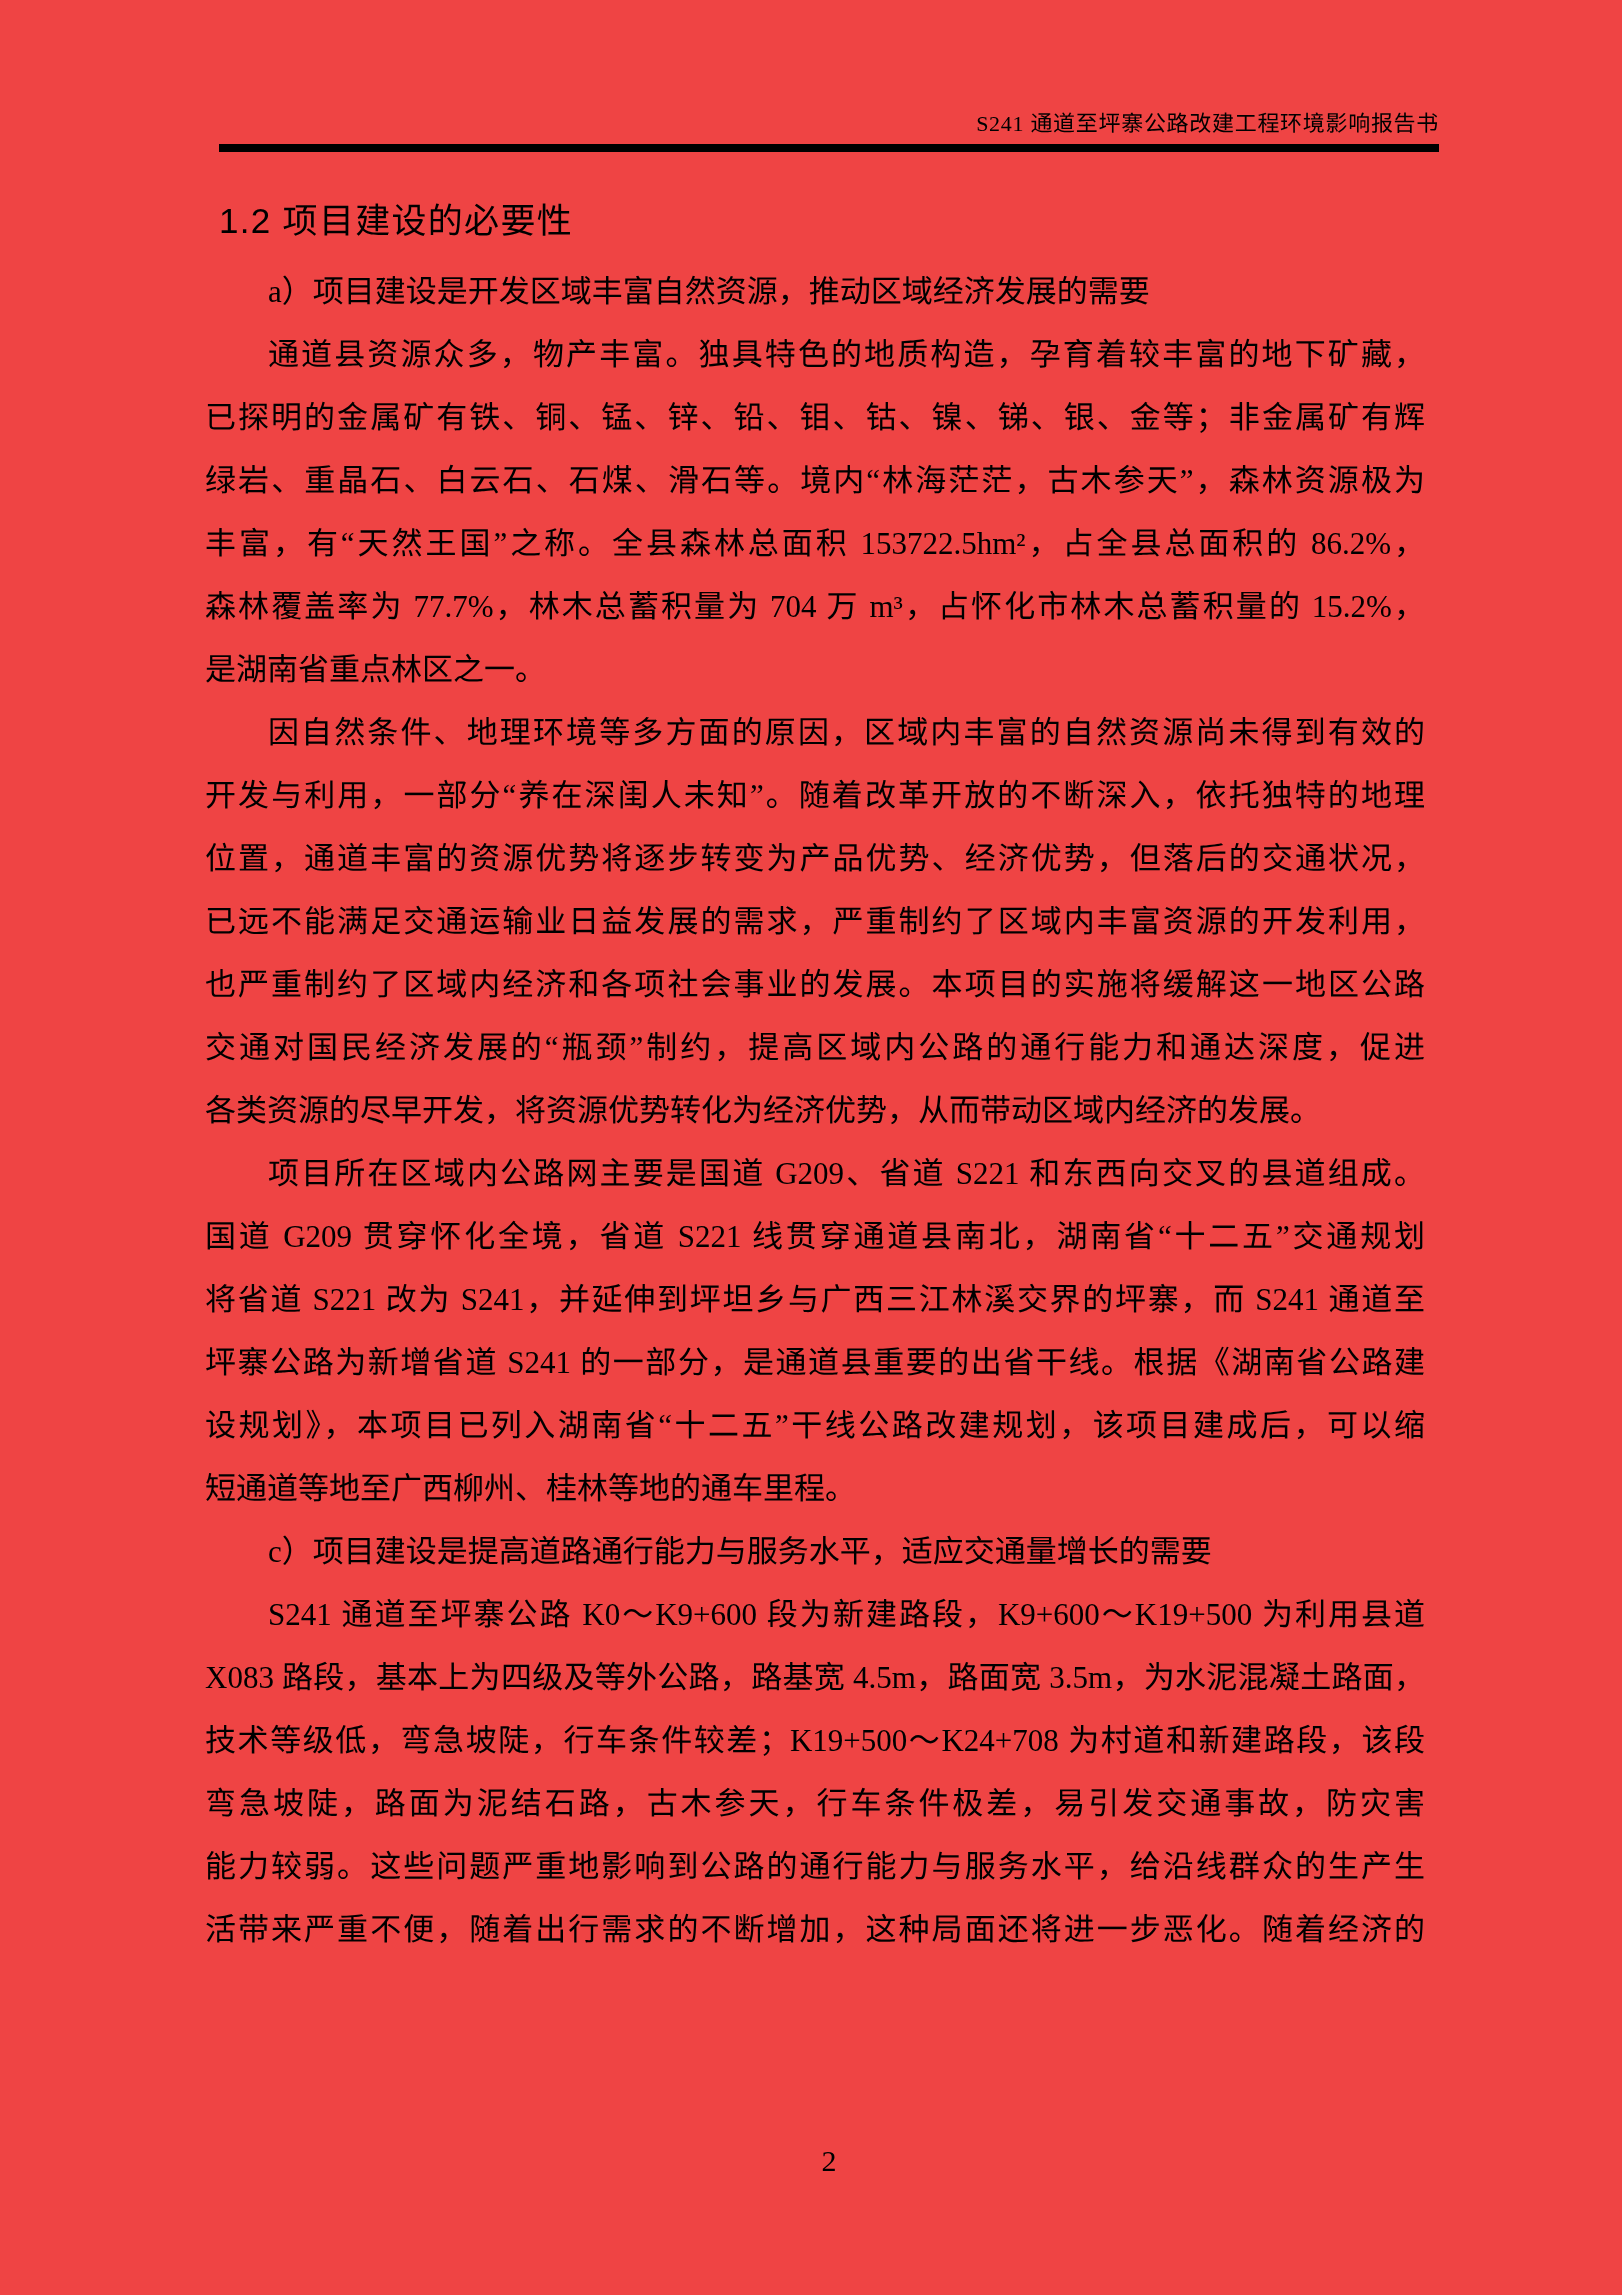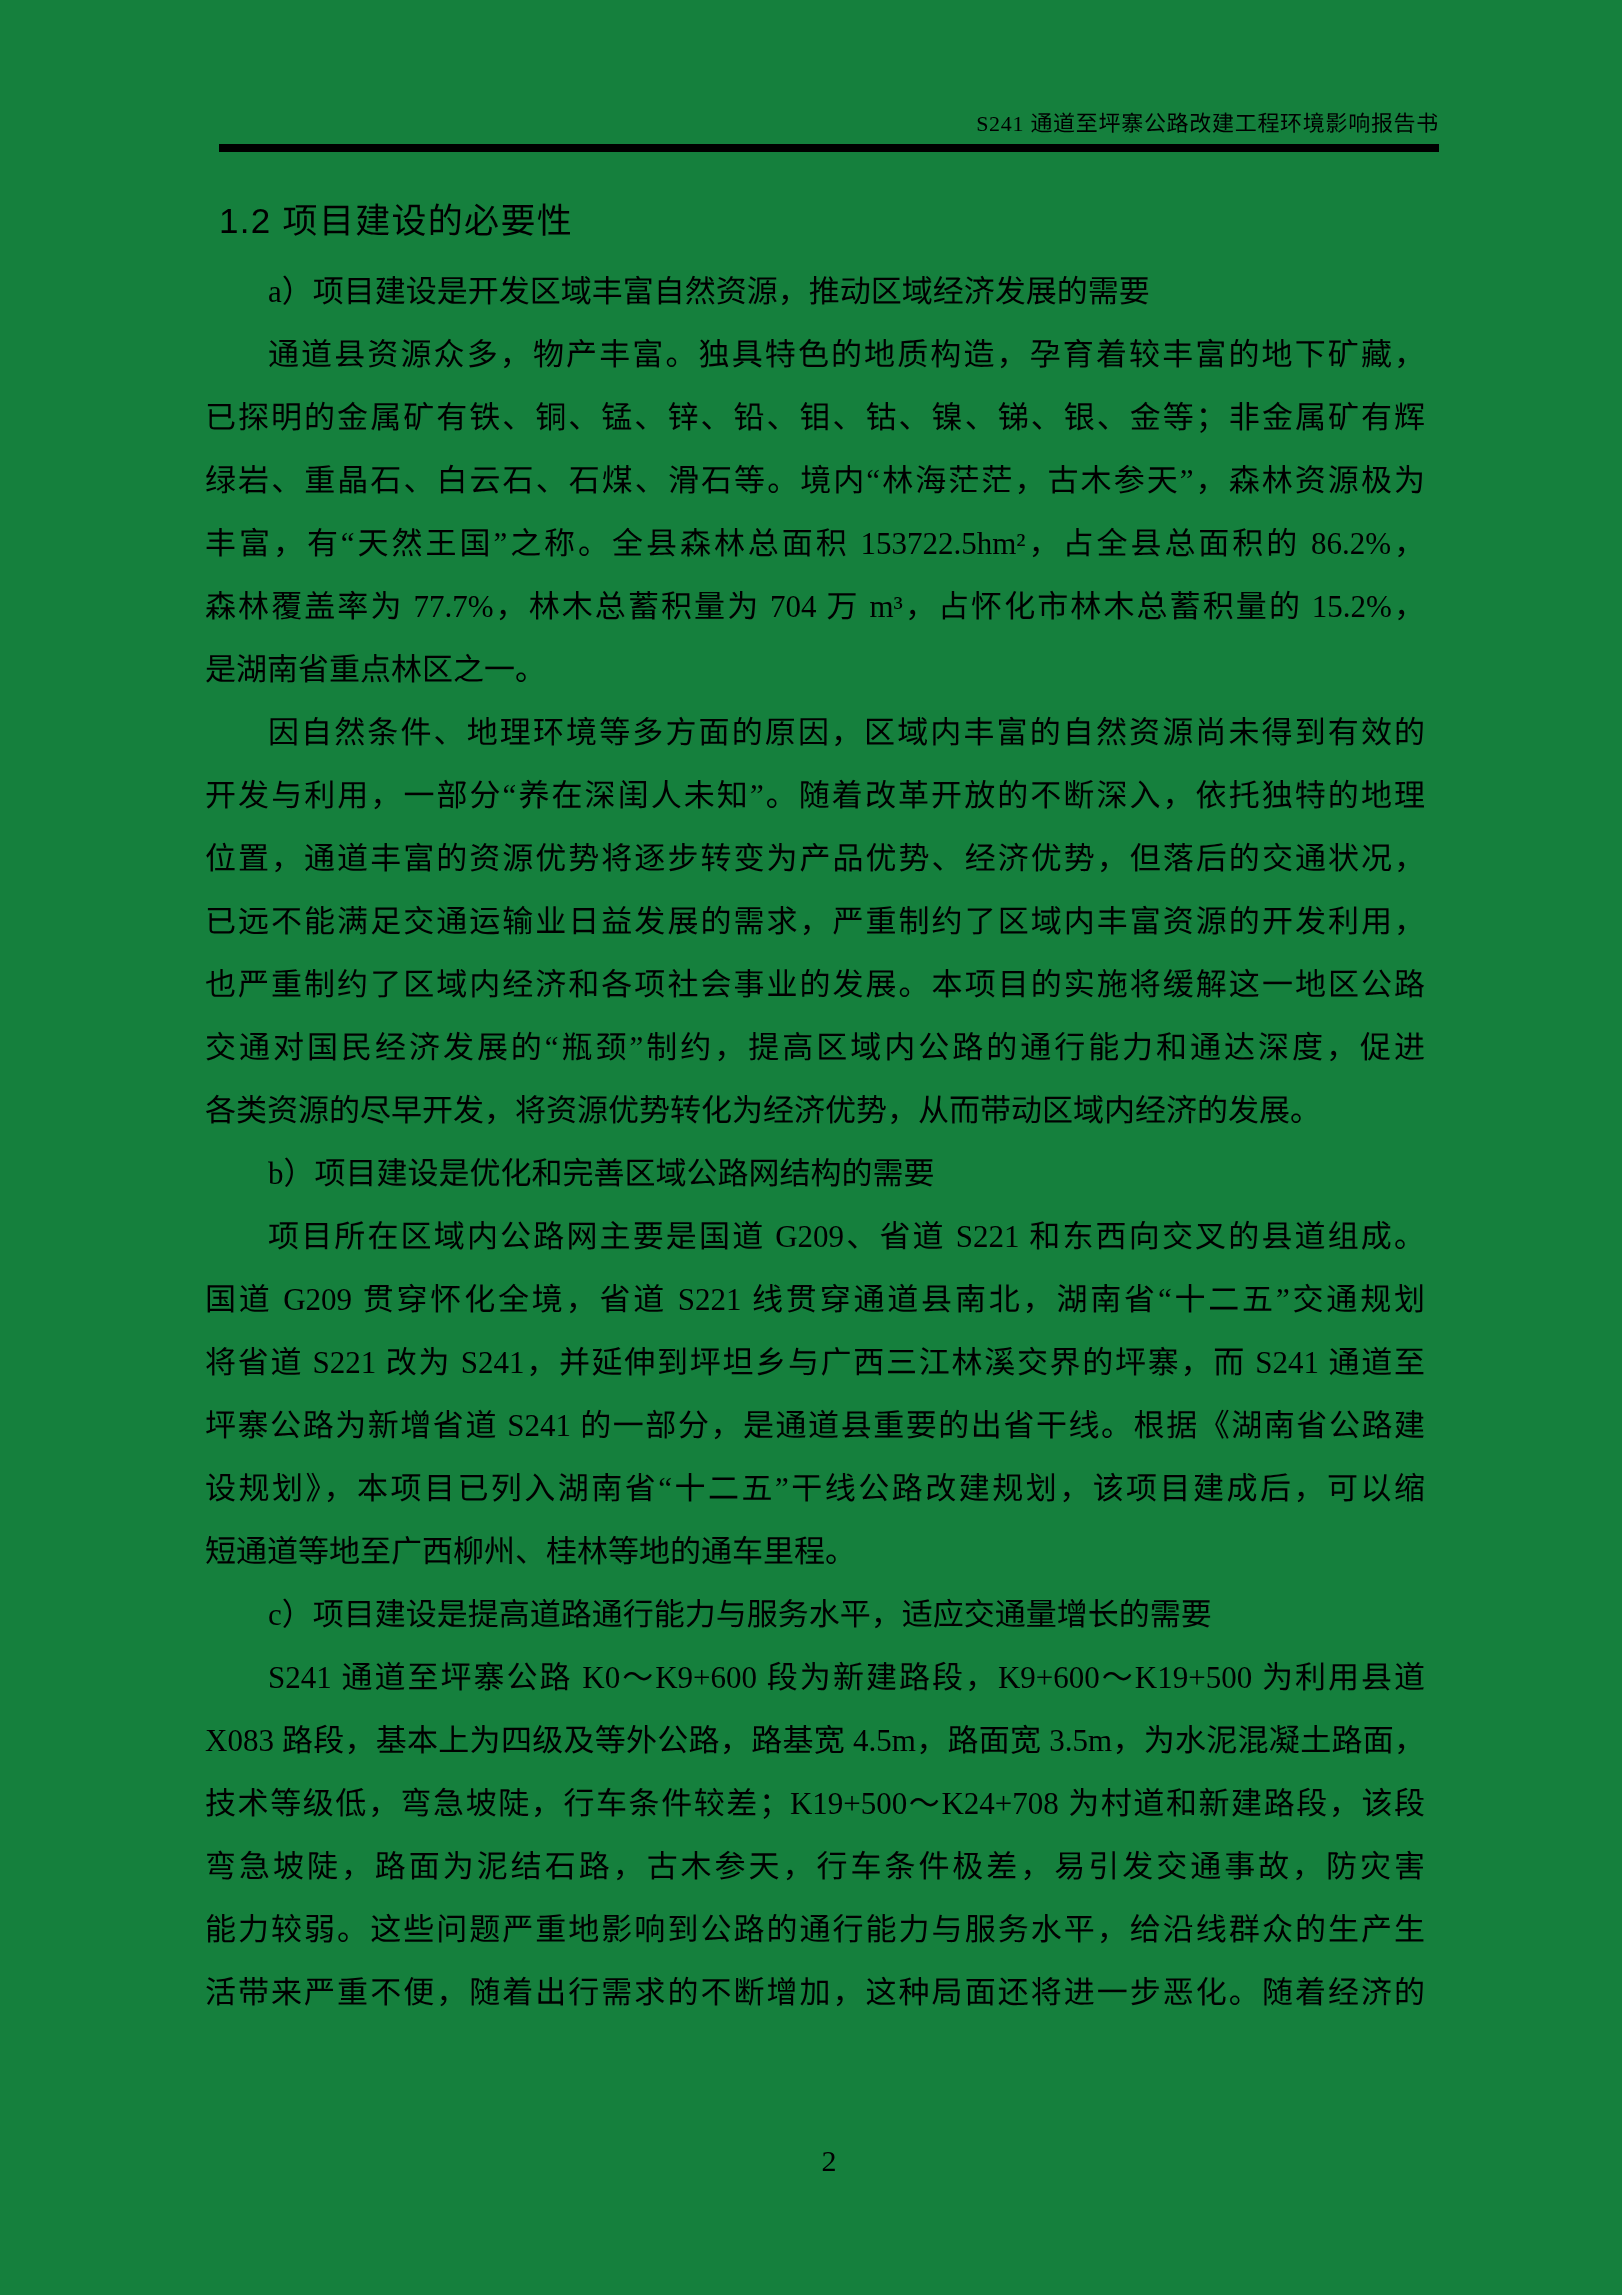--- a/index.html
+++ b/index.html
@@ -4,21 +4,21 @@
 <style>
   html, body {
     margin: 0;
     padding: 0;
     background: #ffffff;
   }
   .page {
     position: relative;
     width: 1622px;
     height: 2295px;
-    background: #15803d;
+    background: #ef4444;
     color: #000000;
     font-family: "Liberation Serif", "DejaVu Serif", serif;
     overflow: hidden;
   }
   
   .header {
     position: absolute;
     left: 219px;
     width: 1220px;
     top: 109px;
@@ -92,21 +92,20 @@
       <div class="line justify">丰富，有“天然王国”之称。全县森林总面积 153722.5hm²，占全县总面积的 86.2%，</div>
       <div class="line justify">森林覆盖率为 77.7%，林木总蓄积量为 704 万 m³，占怀化市林木总蓄积量的 15.2%，</div>
       <div class="line">是湖南省重点林区之一。</div>
       <div class="line indent justify">因自然条件、地理环境等多方面的原因，区域内丰富的自然资源尚未得到有效的</div>
       <div class="line justify">开发与利用，一部分“养在深闺人未知”。随着改革开放的不断深入，依托独特的地理</div>
       <div class="line justify">位置，通道丰富的资源优势将逐步转变为产品优势、经济优势，但落后的交通状况，</div>
       <div class="line justify">已远不能满足交通运输业日益发展的需求，严重制约了区域内丰富资源的开发利用，</div>
       <div class="line justify">也严重制约了区域内经济和各项社会事业的发展。本项目的实施将缓解这一地区公路</div>
       <div class="line justify">交通对国民经济发展的“瓶颈”制约，提高区域内公路的通行能力和通达深度，促进</div>
       <div class="line">各类资源的尽早开发，将资源优势转化为经济优势，从而带动区域内经济的发展。</div>
-      <div class="line indent">b）项目建设是优化和完善区域公路网结构的需要</div>
       <div class="line indent justify">项目所在区域内公路网主要是国道 G209、省道 S221 和东西向交叉的县道组成。</div>
       <div class="line justify">国道 G209 贯穿怀化全境，省道 S221 线贯穿通道县南北，湖南省“十二五”交通规划</div>
       <div class="line justify">将省道 S221 改为 S241，并延伸到坪坦乡与广西三江林溪交界的坪寨，而 S241 通道至</div>
       <div class="line justify">坪寨公路为新增省道 S241 的一部分，是通道县重要的出省干线。根据《湖南省公路建</div>
       <div class="line justify">设规划》，本项目已列入湖南省“十二五”干线公路改建规划，该项目建成后，可以缩</div>
       <div class="line">短通道等地至广西柳州、桂林等地的通车里程。</div>
       <div class="line indent">c）项目建设是提高道路通行能力与服务水平，适应交通量增长的需要</div>
       <div class="line indent justify">S241 通道至坪寨公路 K0～K9+600 段为新建路段，K9+600～K19+500 为利用县道</div>
       <div class="line justify">X083 路段，基本上为四级及等外公路，路基宽 4.5m，路面宽 3.5m，为水泥混凝土路面，</div>
       <div class="line justify">技术等级低，弯急坡陡，行车条件较差；K19+500～K24+708 为村道和新建路段，该段</div>

